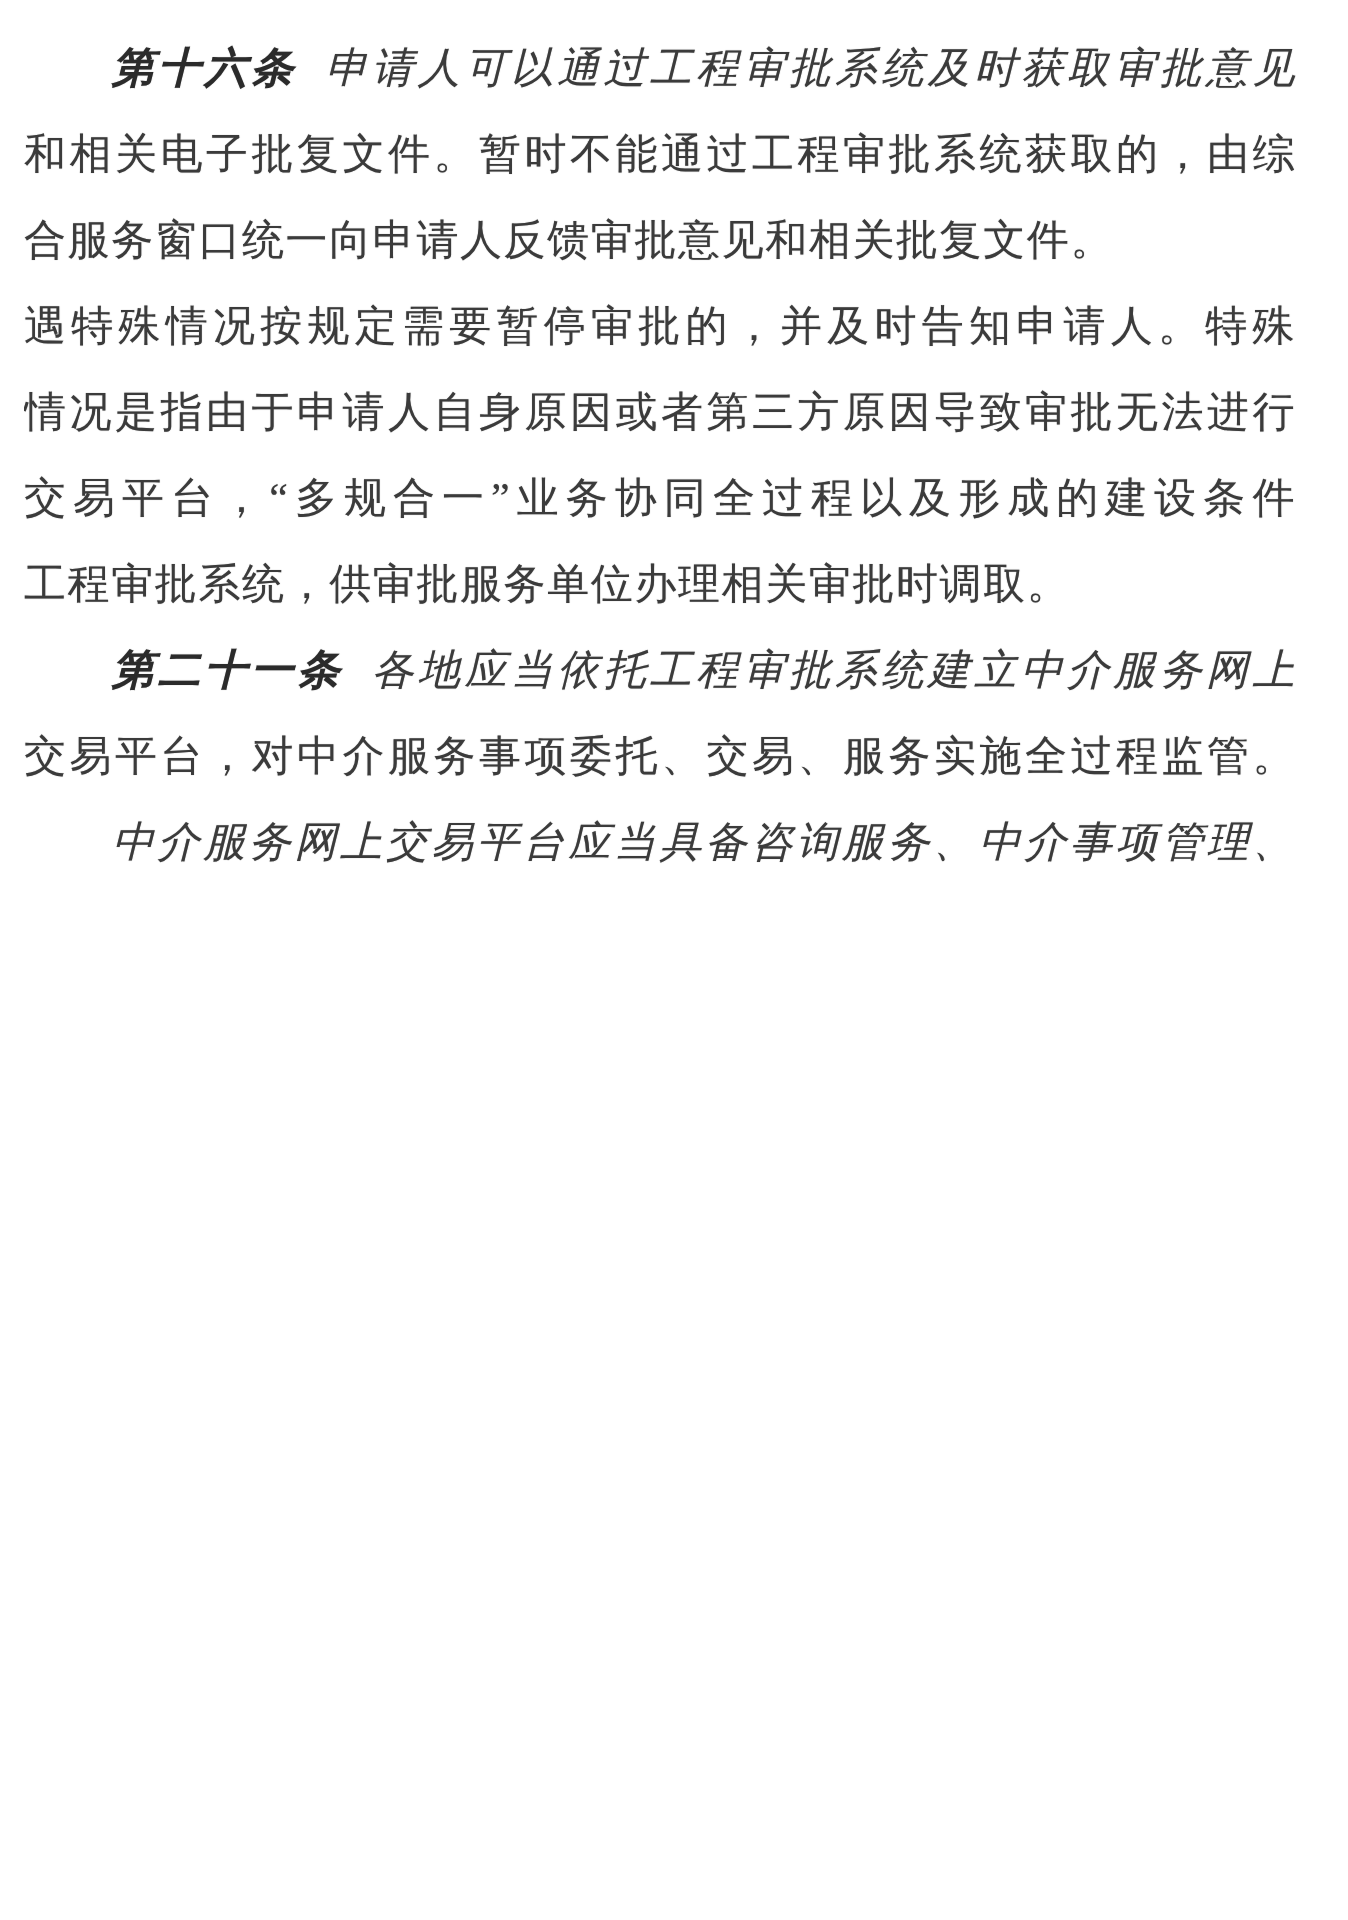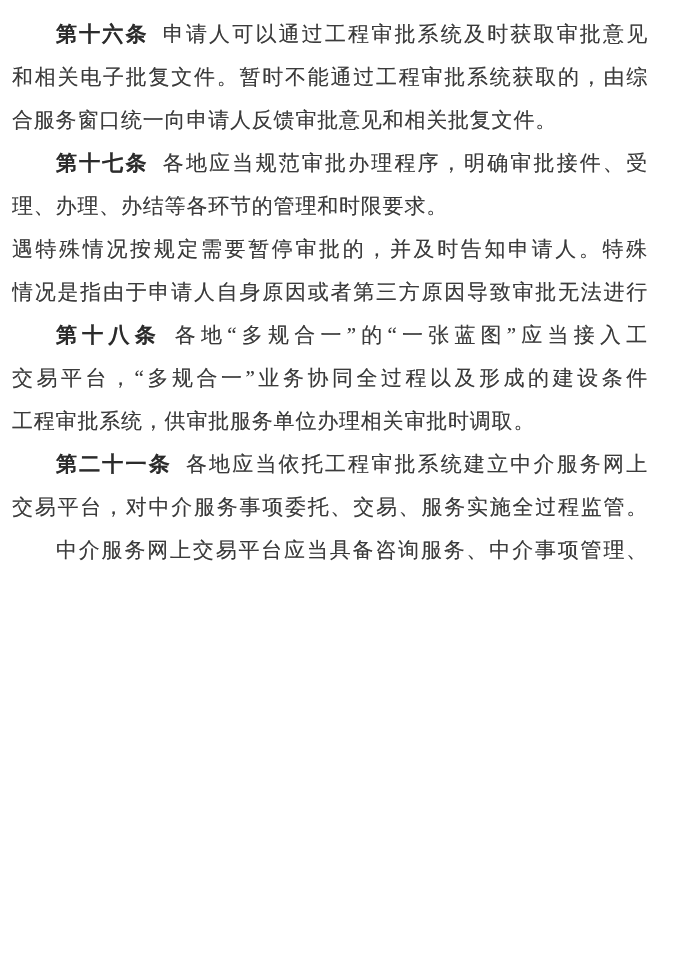--- a/index.html
+++ b/index.html
@@ -29,50 +29,46 @@
   }
   
   .j {
     white-space: normal;
     text-align: justify;
     text-align-last: justify;
   }
   
   .first {
     text-indent: 44px;
+    font-style: italic;
   }
   .term {
     font-weight: 700;
     color: #2b2b2b;
     margin-right: 14px;
   }
 </style>
 </head>
 <body>
 
 <div class="page">
 
   <div class="paragraph">
     <div class="line first j"><span class="term">第十六条</span><span>申请人可以通过工程审批系统及时获取审批意见</span></div>
     <div class="line j">和相关电子批复文件。暂时不能通过工程审批系统获取的，由综</div>
     <div class="line">合服务窗口统一向申请人反馈审批意见和相关批复文件。</div>
   </div>
 
-  <div class="paragraph">
-    <div class="line first j"><span class="term">第十七条</span><span>各地应当规范审批办理程序，明确审批接件、受</span></div>
-    <div class="line">理、办理、办结等各环节的管理和时限要求。</div>
-  </div>
 
   <div class="paragraph">
     <div class="line j">遇特殊情况按规定需要暂停审批的，并及时告知申请人。特殊</div>
     <div class="line j">情况是指由于申请人自身原因或者第三方原因导致审批无法进行</div>
   </div>
 
   <div class="paragraph">
-    <div class="line first j"><span class="term">第十八条</span><span>各地“多规合一”的“一张蓝图”应当接入工</span></div>
     <div class="line j">交易平台，“多规合一”业务协同全过程以及形成的建设条件</div>
   </div>
 
   <div class="paragraph">
     <div class="line">工程审批系统，供审批服务单位办理相关审批时调取。</div>
   </div>
 
 
   <div class="paragraph">
     <div class="line first j"><span class="term">第二十一条</span><span>各地应当依托工程审批系统建立中介服务网上</span></div>

